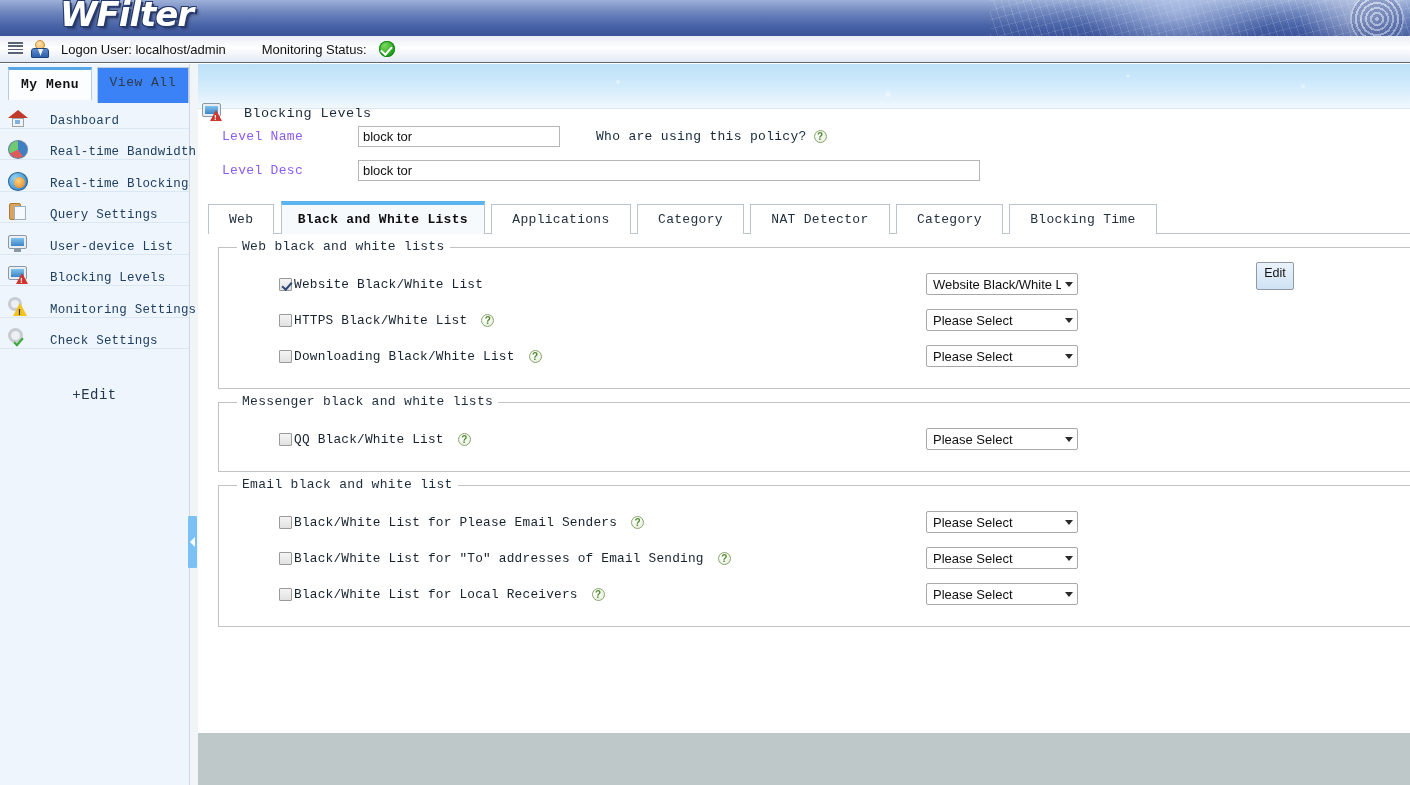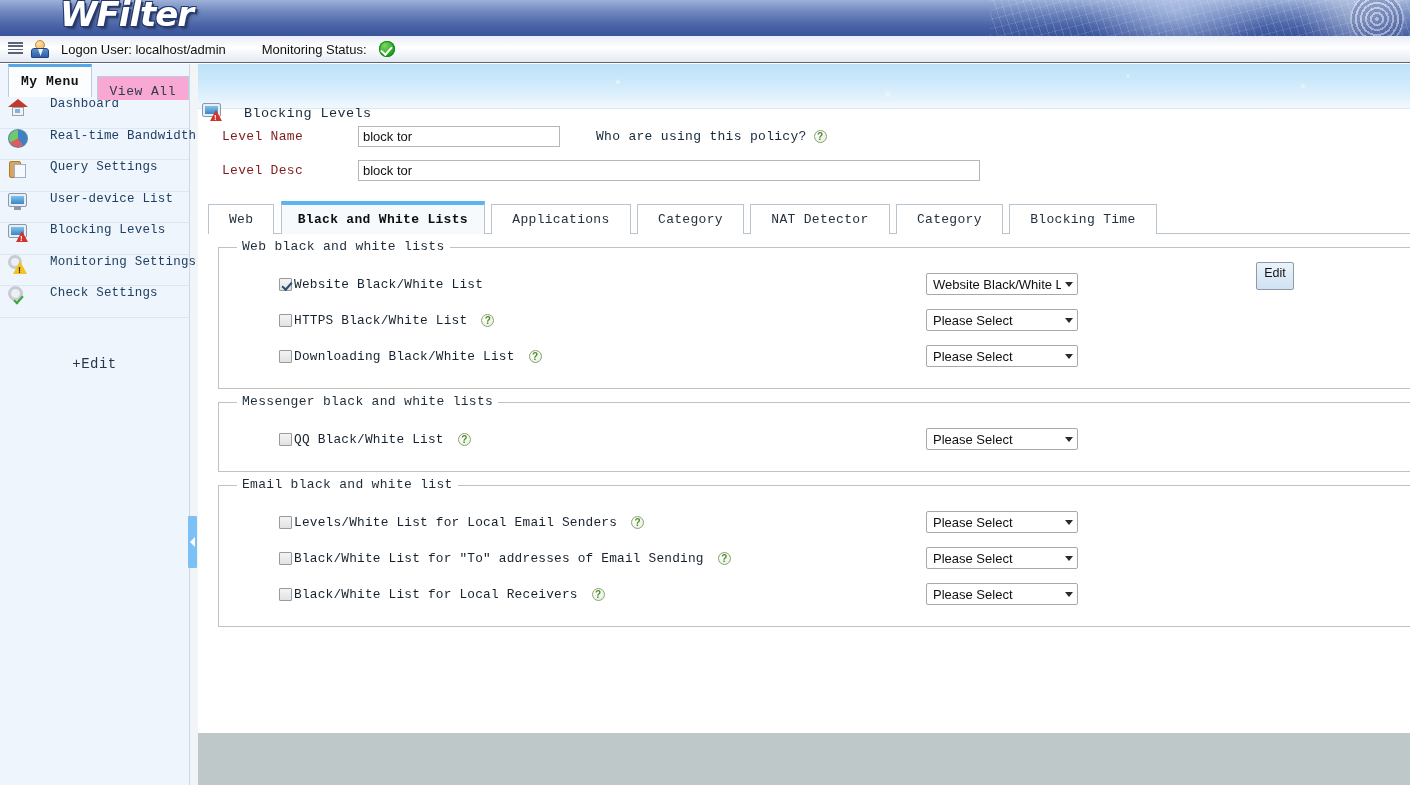--- a/index.html
+++ b/index.html
@@ -84,34 +84,34 @@
   }
 
   
   .sidebar {
     position: absolute; left: 0; top: 64px; width: 190px; height: 721px;
     background: #eef5fc;
     border-right: 1px solid #cfd9e4;
   }
   .menu-tabs { position: relative; height: 33px; padding-left: 8px; }
   .menu-tab {
-    display: inline-block; height: 24px; line-height: 29px;
+    display: inline-block; height: 36px; line-height: 29px;
     padding: 0 12px; font-family: "Liberation Mono", monospace;
     font-size: 13px; color: #2d3b4d; letter-spacing: .5px;
     border: 1px solid #b9cde0; border-bottom: none;
-    background: #f9a8d4; position: relative; top: 3px;
+    background: #3b82f6; position: relative; top: 3px;
     vertical-align: bottom;
   }
   .menu-tab.active {
     font-weight: bold; color: #111; background: #fbfdff;
     border-top: 3px solid #57a7e8; height: 33px; line-height: 29px; top: 0;
   }
   .menu-list { margin: 0; padding: 0; list-style: none; background: #eef5fc; }
   .menu-item {
-    display: flex; align-items: flex-start; height: 31.5px;
+    display: flex; align-items: flex-end; height: 31.5px;
     border-bottom: 1px solid #dbe7f2; padding-left: 8px; cursor: pointer;
   }
   .menu-item .mi-label {
     font-family: "Liberation Mono", monospace; font-size: 12.5px;
     color: #1f3f63; margin-left: 22px; letter-spacing: .2px; white-space: nowrap;
   }
   .mi-icon { width: 20px; height: 20px; position: relative; flex: 0 0 20px; }
 
   
   .ic-home .roof{position:absolute;left:0;top:2px;width:0;height:0;border-left:10px solid transparent;border-right:10px solid transparent;border-bottom:8px solid #c0392b;}
@@ -183,21 +183,21 @@
   .pt-icon { position: absolute; left: 4px; top: 38px; width: 22px; height: 20px; }
   .page-title-text {
     position: absolute; left: 46px; top: 42px;
     font-family: "Liberation Mono", monospace; font-size: 13.5px; color: #1a2b3d; letter-spacing: .4px;
   }
 
   .form-area { position: relative; padding: 10px 0 0 0; }
   .frow { display: flex; align-items: center; height: 34px; }
   .flabel {
     width: 160px; padding-left: 24px;
-    font-family: "Liberation Mono", monospace; font-size: 13px; color: #7f1d1d; letter-spacing: .3px;
+    font-family: "Liberation Mono", monospace; font-size: 13px; color: #8b5cf6; letter-spacing: .3px;
   }
   .finput {
     height: 21px; border: 1px solid #b6b6b6; background: #fff;
     font-family: "Liberation Sans", sans-serif; font-size: 13px; color: #111;
     padding: 1px 4px; outline: none;
   }
   #level-name-input { width: 202px; }
   #level-desc-input { width: 622px; }
   .who-link {
     margin-left: 36px; font-family: "Liberation Mono", monospace;
@@ -326,20 +326,24 @@
             <span class="wall"></span>
             <span class="win"></span>
           </span>
         <span class="mi-label">Dashboard</span>
       </li>
       <li class="menu-item">
         <span class="mi-icon ic-pie"></span>
         <span class="mi-label">Real-time Bandwidth</span>
       </li>
       <li class="menu-item">
+        <span class="mi-icon ic-globe"></span>
+        <span class="mi-label">Real-time Blocking</span>
+      </li>
+      <li class="menu-item">
         <span class="mi-icon ic-clip">
             <span class="pad"></span>
             <span class="sheet"></span>
           </span>
         <span class="mi-label">Query Settings</span>
       </li>
       <li class="menu-item">
         <span class="mi-icon ic-monitor">
             <span class="scr"></span>
             <span class="in"></span>
@@ -457,21 +461,21 @@
           <span class="caret"></span>
         </div>
       </div>
     </fieldset>
 
     <fieldset class="fs">
       <legend class="fs-legend">Email black and white list</legend>
 
       <div class="opt-row">
         <span class="cbox"></span>
-        <span class="opt-label">Levels/White List for Local Email Senders</span>
+        <span class="opt-label">Black/White List for Please Email Senders</span>
         <span class="help-icon opt-help">?</span>
         <div class="opt-select">
           <span class="sv">Please Select</span>
           <span class="caret"></span>
         </div>
       </div>
 
       <div class="opt-row">
         <span class="cbox"></span>
         <span class="opt-label">Black/White List for "To" addresses of Email Sending</span>

